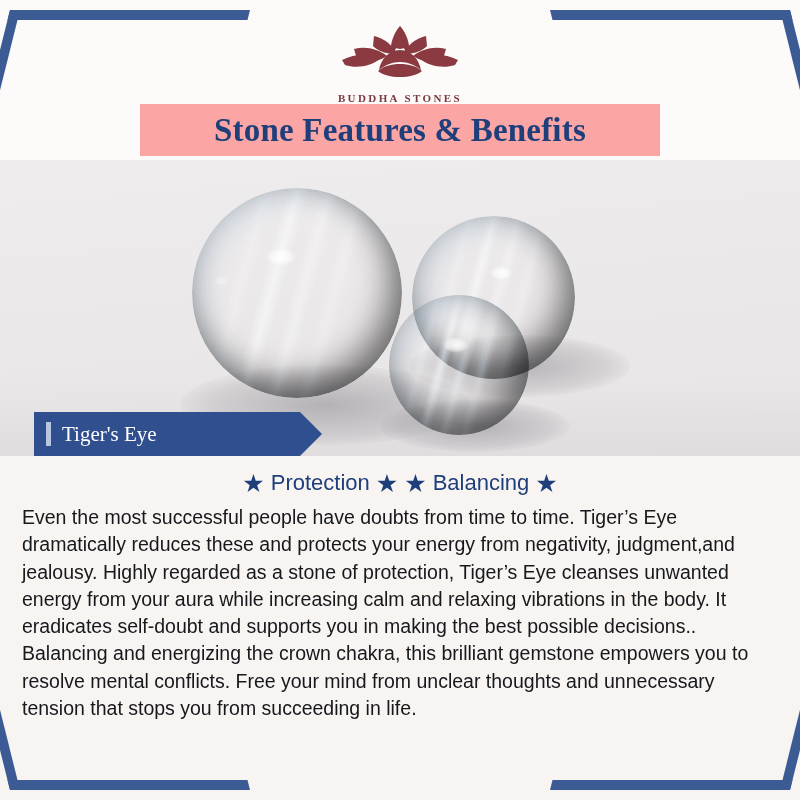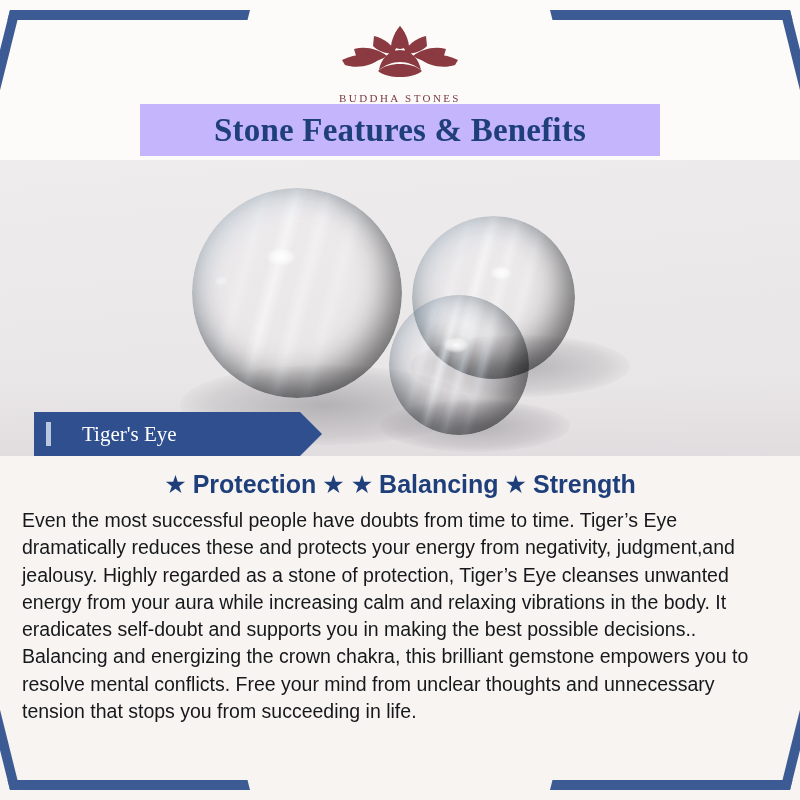--- a/index.html
+++ b/index.html
@@ -78,32 +78,32 @@
   .logo-mark {
     display: block;
     margin: 0 auto;
   }
   .logo-text {
     display: block;
     margin-top: 4px;
     font-size: 11px;
     letter-spacing: 2.4px;
     color: #7a3a3f;
-    font-weight: 400;
+    font-weight: 700;
     font-family: "Liberation Serif", serif;
   }
 
   
   .title-bar {
     position: absolute;
     top: 104px;
     left: 140px;
     width: 520px;
     height: 52px;
-    background: #c4b5fd;
+    background: #fca5a5;
     z-index: 6;
     display: flex;
     align-items: center;
     justify-content: center;
   }
   .title-text {
     font-family: "Liberation Serif", serif;
     font-weight: 700;
     font-size: 33px;
     color: #1f3f7a;
@@ -174,21 +174,21 @@
   .label-strip {
     position: absolute;
     top: 412px;
     left: 34px;
     width: 266px;
     height: 44px;
     background: #2f4f8f;
     z-index: 7;
     display: flex;
     align-items: center;
-    padding-left: 48px;
+    padding-left: 28px;
     box-sizing: border-box;
   }
   .label-strip::after {
     content: "";
     position: absolute;
     top: 0; right: -22px;
     width: 0; height: 0;
     border-left: 22px solid #2f4f8f;
     border-top: 22px solid transparent;
     border-bottom: 22px solid transparent;
@@ -228,22 +228,22 @@
     align-items: center;
     gap: 6px;
   }
   .benefit .star {
     color: #1f3f7a;
     font-size: 25px;
     line-height: 1;
   }
   .benefit .btext {
     font-family: "Liberation Sans", sans-serif;
-    font-weight: 700;
-    font-size: 25px;
+    font-weight: 400;
+    font-size: 22px;
     color: #1f3f7a;
   }
 
   .body-copy {
     margin: 8px 22px 7px 22px;
     font-family: "Liberation Sans", sans-serif;
     font-size: 19.5px;
     line-height: 1.40;
     color: #16181c;
     text-align: left;
@@ -294,21 +294,20 @@
       </div>
       <div class="benefit">
         <span class="star">★</span>
       </div>
       <div class="benefit">
         <span class="star">★</span>
         <span class="btext">Balancing</span>
       </div>
       <div class="benefit">
         <span class="star">★</span>
-        <span class="btext">Strength</span>
       </div>
     </div>
 
     <p class="body-copy">Even the most successful people have doubts from time to time. Tiger’s Eye dramatically reduces these and protects your energy from negativity, judgment,and jealousy. Highly regarded as a stone of protection, Tiger’s Eye cleanses unwanted energy from your aura while increasing calm and relaxing vibrations in the body. It eradicates self-doubt and supports you in making the best possible decisions.. Balancing and energizing the crown chakra, this brilliant gemstone empowers you to resolve mental conflicts. Free your mind from unclear thoughts and unnecessary tension that stops you from succeeding in life.</p>
   </div>
 
   <div class="label-strip">
     <span class="tick"></span>
     <span class="label-text">Tiger's Eye</span>
   </div>

